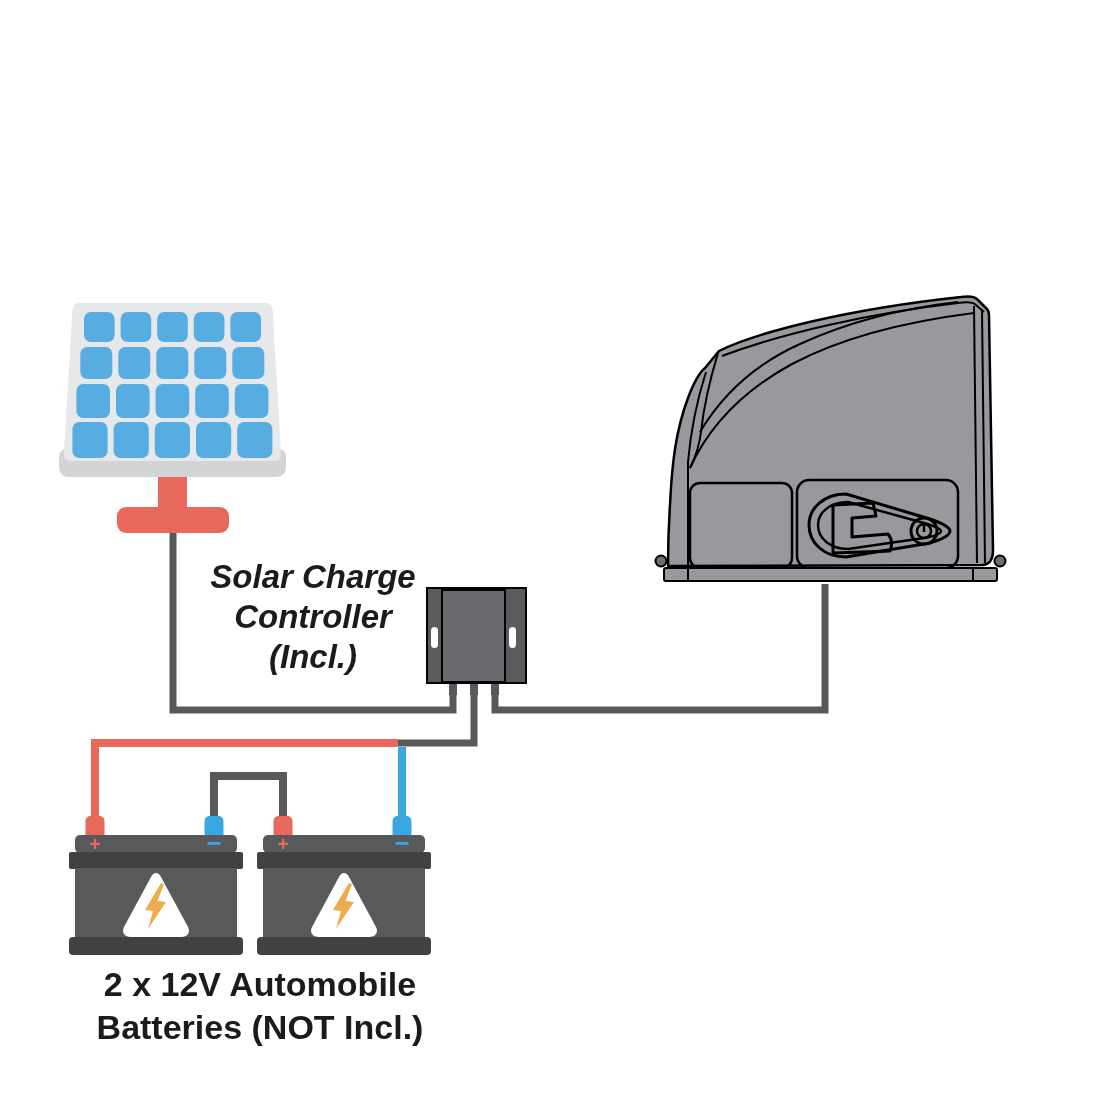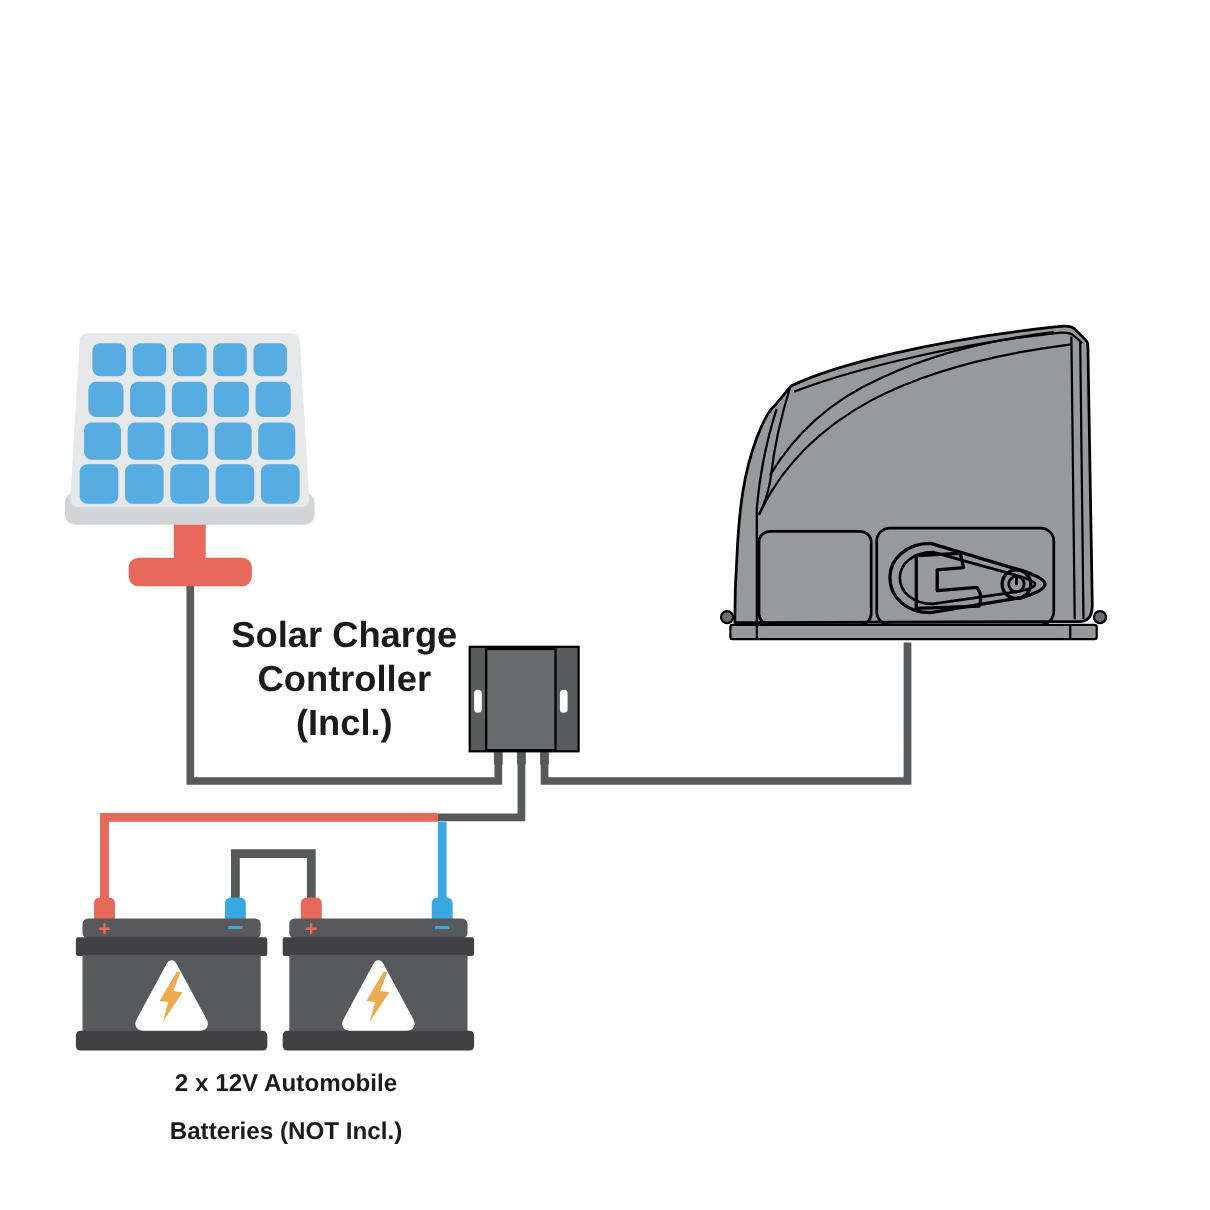--- a/index.html
+++ b/index.html
@@ -5,22 +5,22 @@
   html,body{margin:0;padding:0;}
   body{font-family:"Liberation Sans","DejaVu Sans",sans-serif;}
   .stage{
     position:relative;width:1100px;height:1100px;background:#ffffff;overflow:hidden;
   }
   .stage svg{position:absolute;left:0;top:0;}
   .diagram-label{
     position:absolute;text-align:center;color:#1b1b1b;
     font-weight:600;white-space:pre-line;
   }
-  .controller-label{left:133px;top:557px;width:360px;font-size:33px;line-height:40px;}
-  .batteries-label{left:30px;top:963px;width:460px;font-size:22px;line-height:43px;}
+  .controller-label{left:133px;top:557px;width:360px;font-size:33px;line-height:40px;font-style:italic;}
+  .batteries-label{left:30px;top:963px;width:460px;font-size:34px;line-height:43px;}
 </style>
 </head>
 <body>
 
 <div class="stage">
 
 <svg width="1100" height="1100" viewBox="0 0 1100 1100">
 
   <g fill="none" stroke-linejoin="miter" stroke-linecap="butt">
 

